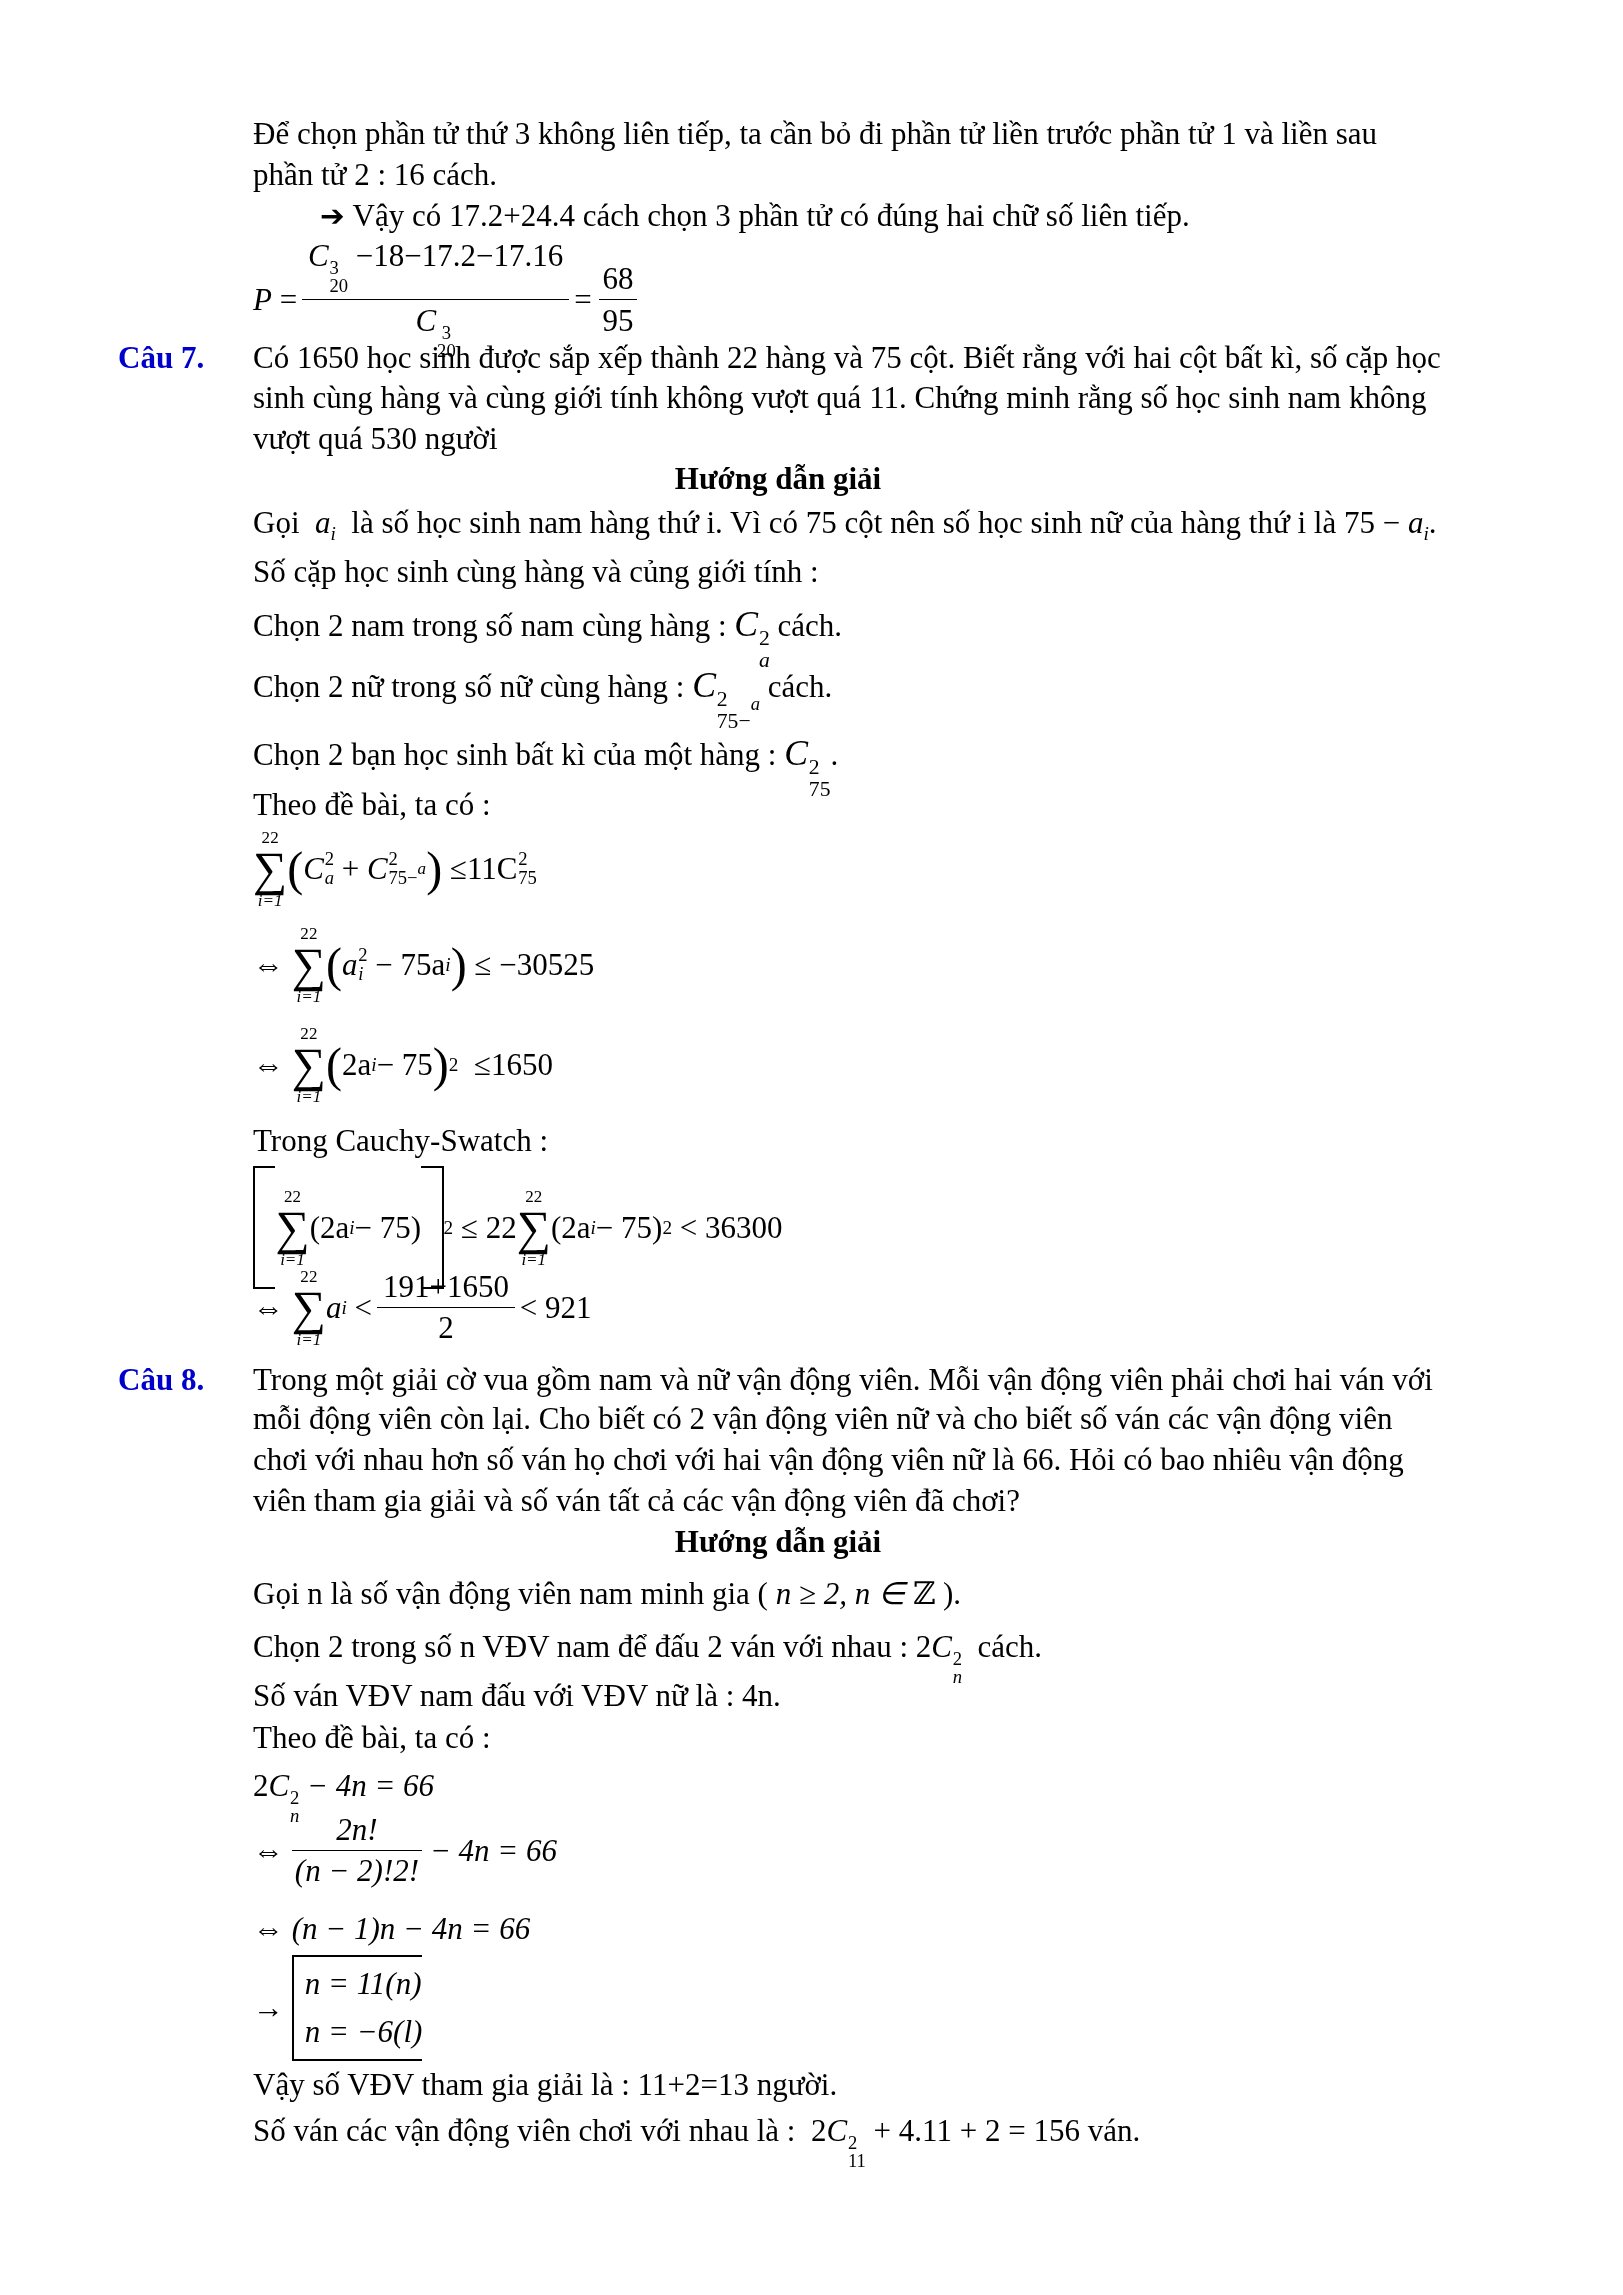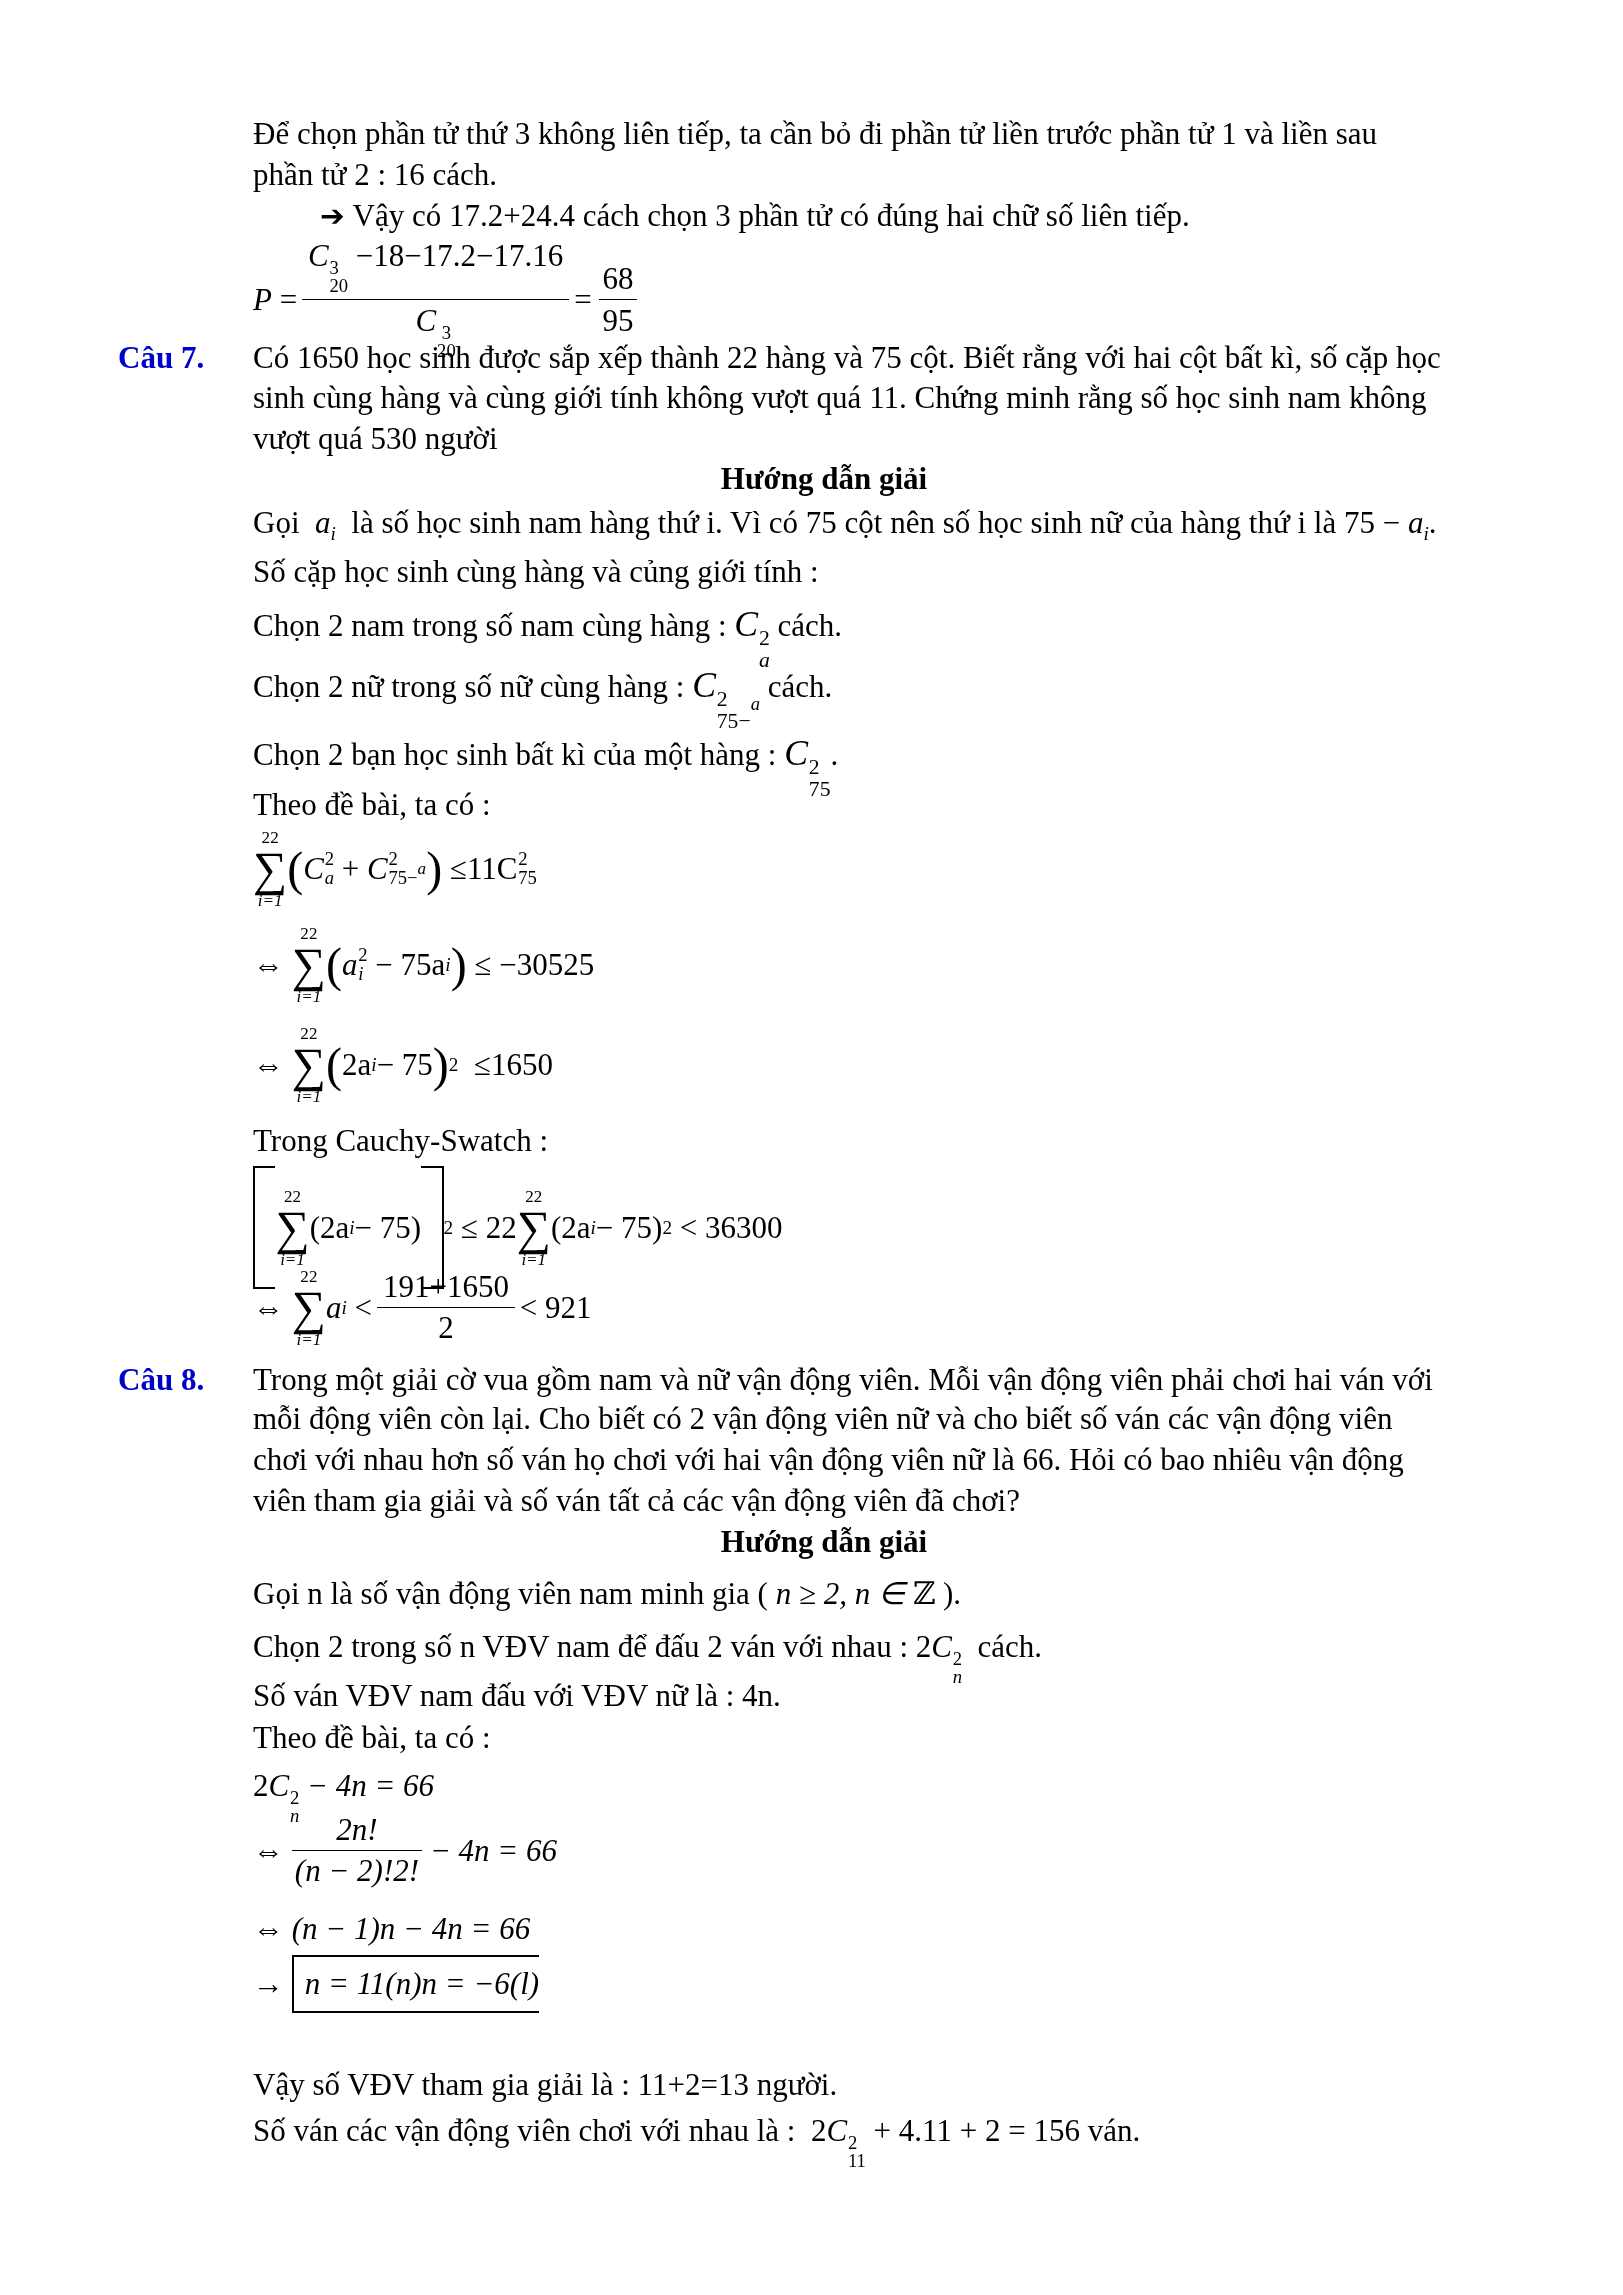--- a/index.html
+++ b/index.html
@@ -1,38 +1,38 @@
 <!DOCTYPE html>
 <html style="font-size:12.6px"><head>
 <meta charset="utf-8">
 <style>
   html, body { margin: 0; padding: 0; background: #ffffff; }
   body { width: 1623px; height: 2295px; position: relative; overflow: hidden;
          font-family: "Liberation Serif", serif; color: #000; font-size: 31px; }
   .ln { position: absolute; left: 253px; white-space: nowrap; line-height: 1; }
   .q-label { position: absolute; left: 118px; color: #0000CC; font-weight: bold; line-height: 1; white-space: nowrap; }
-  .center-h { position: absolute; left: 0; width: 1458px; text-align: center; font-weight: bold; line-height: 1; padding-left: 46px; }
+  .center-h { position: absolute; left: 0; width: 1458px; text-align: center; font-weight: bold; line-height: 1; }
   .center-h span { position: relative; left: 49px; }
   i, .it { font-style: italic; }
   .sup { font-size: 0.62em; vertical-align: 0.75em; line-height: 0; }
   .sub { font-size: 0.62em; vertical-align: -0.35em; line-height: 0; }
   .ssc { display: inline-flex; flex-direction: column; vertical-align: -0.42em; line-height: 1; font-size: 0.6em; margin-left: 0.8px; }
   .ssc > span { display: block; }
   .frac { display: inline-flex; flex-direction: column; align-items: center; vertical-align: middle; line-height: 1.05; }
   .frac .num { padding: 0 3.1px 3.1px; }
   .frac .den { border-top: 1.6px solid #000; padding: 4.7px 3.1px 0; }
   .sum { display: inline-flex; flex-direction: column; align-items: center; vertical-align: middle; line-height: 1; }
   .sum .lim { font-size: 0.55em; }
   .sum .sig { font-size: 1.55em; line-height: 0.95; }
   .paren { font-size: 1.55em; vertical-align: middle; line-height: 1; font-weight: 100; }
   .math { display: flex; align-items: center; position: absolute; left: 253px; white-space: nowrap; }
   .arrow-icon { font-family: "DejaVu Sans", sans-serif; font-weight: bold; font-size: 0.95em; margin-right: 7.9px; }
   .bigbr { display: inline-flex; flex-direction: column; border-left: 2.4px solid #000; border-top: 2.4px solid #000; border-bottom: 2.4px solid #000; padding: 4.7px 7.9px 4.7px 9.4px; width: 4.7px; height: 110px; vertical-align: middle; }
   .rbr { border-left: none; border-right: 2.4px solid #000; padding: 4.7px 9.4px 4.7px 7.9px; }
-  .cases { display: inline-flex; border-left: 2.4px solid #000; border-top: 2.4px solid #000; border-bottom: 2.4px solid #000; padding: 3.1px 0 3.1px 11px; line-height: 1.55; vertical-align: middle; }
+  .cases { display: inline-flex; flex-direction: column; border-left: 2.4px solid #000; border-top: 2.4px solid #000; border-bottom: 2.4px solid #000; padding: 3.1px 0 3.1px 11px; line-height: 1.55; vertical-align: middle; }
   .dbl { font-family: "DejaVu Serif", serif; }
 </style>
 </head>
 <body>
 
 <div class="ln" style="top:118px">Để chọn phần tử thứ 3 không liên tiếp, ta cần bỏ đi phần tử liền trước phần tử 1 và liền sau</div>
 <div class="ln" style="top:159px">phần tử 2 : 16 cách.</div>
 <div class="ln" style="top:200px; left:320px">
   <span class="arrow-icon">➔</span><span>Vậy có 17.2+24.4 cách chọn 3 phần tử có đúng hai chữ số liên tiếp.</span>
 </div>

